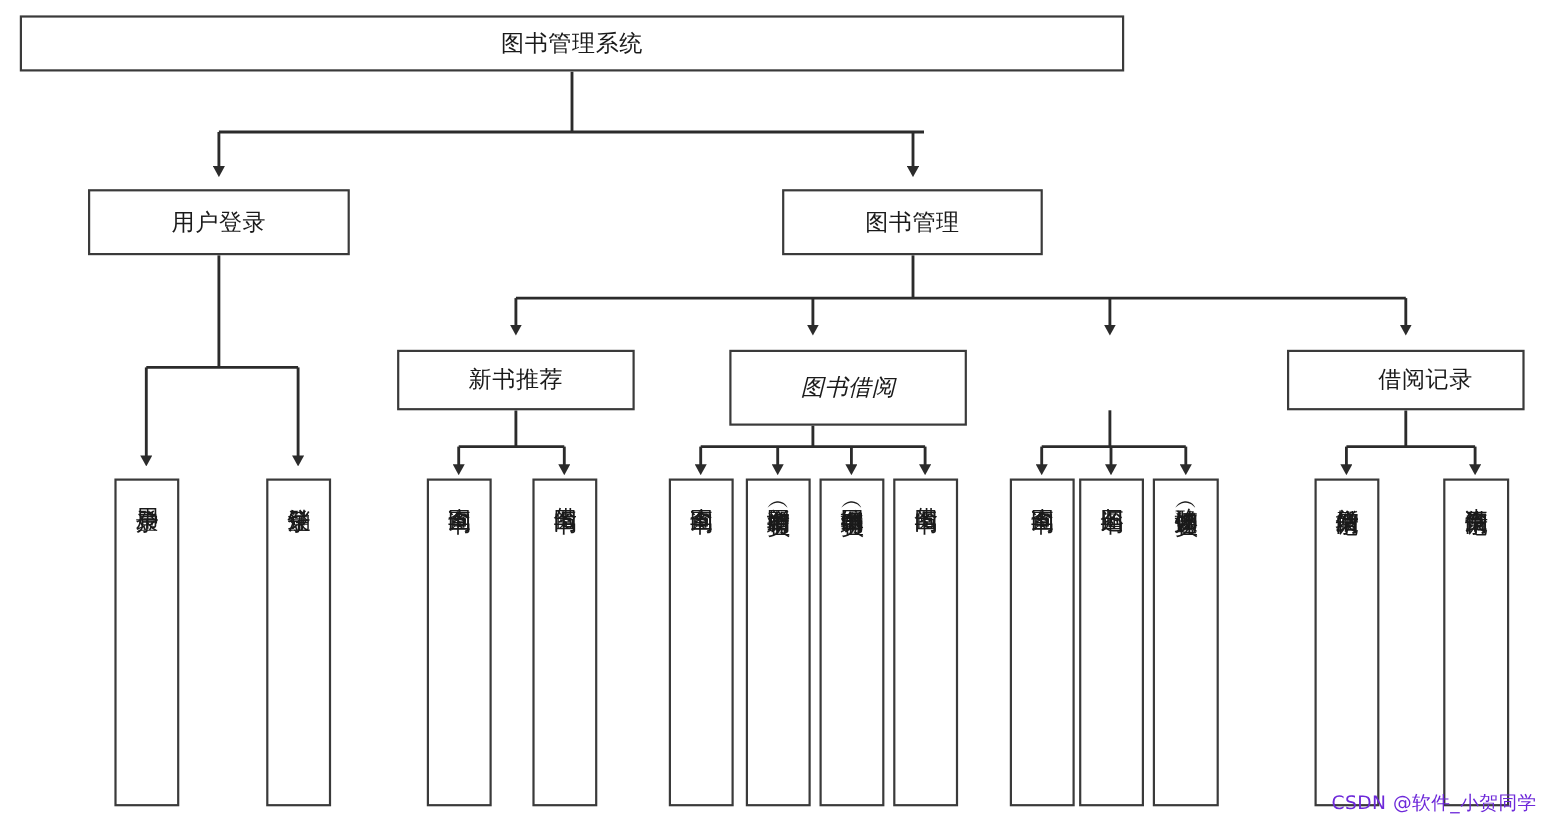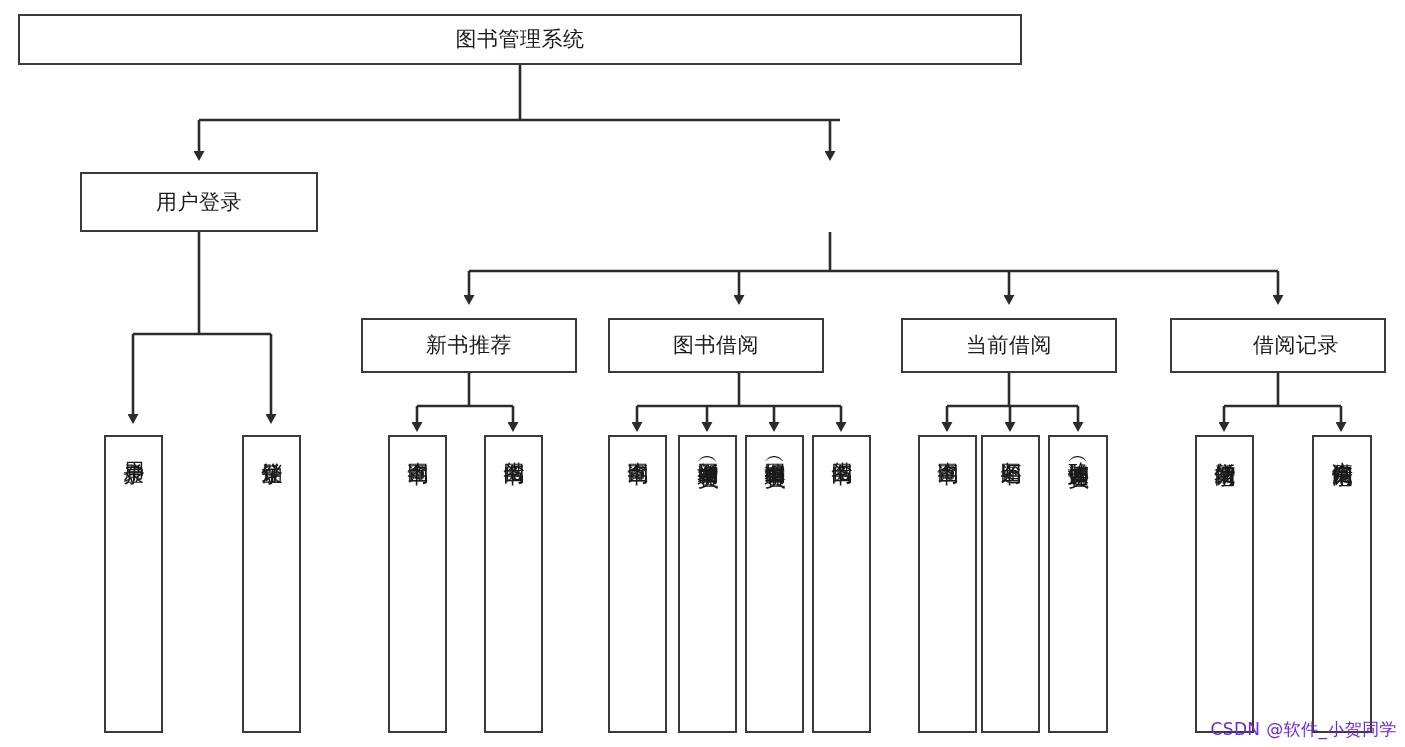--- a/index.html
+++ b/index.html
@@ -129,32 +129,32 @@
   </svg>
 
   <div class="node-box" style="left:18px; top:14px; width:1004px; height:51px;">
     <span class="node-label">图书管理系统</span>
   </div>
 
   <div class="node-box" style="left:80px; top:172px; width:238px; height:60px;">
     <span class="node-label">用户登录</span>
   </div>
 
+  <div class="node-box" style="left:711px; top:172px; width:237px; height:60px;">
+    <span class="node-label">图书管理</span>
+  </div>
 
   <div class="node-box" style="left:361px; top:318px; width:216px; height:55px;">
     <span class="node-label">新书推荐</span>
   </div>
 
-  <div class="node-box" style="left:608px; top:318px; width:216px; height:55px;">
+  <div class="node-box" style="left:663px; top:318px; width:216px; height:69px;font-style:italic;">
     <span class="node-label">图书借阅</span>
   </div>
 
-  <div class="node-box" style="left:901px; top:318px; width:216px; height:55px;">
-    <span class="node-label">当前借阅</span>
-  </div>
 
   <div class="node-box" style="left:1170px; top:318px; width:216px; height:55px;padding-left:36px;">
     <span class="node-label">借阅记录</span>
   </div>
 
   <div class="leaf-box" style="left:104px; top:435px; width:59px; height:298px;">
     <span class="leaf-label">用户登录</span>
   </div>
 
   <div class="leaf-box" style="left:242px; top:435px; width:59px; height:298px;">

